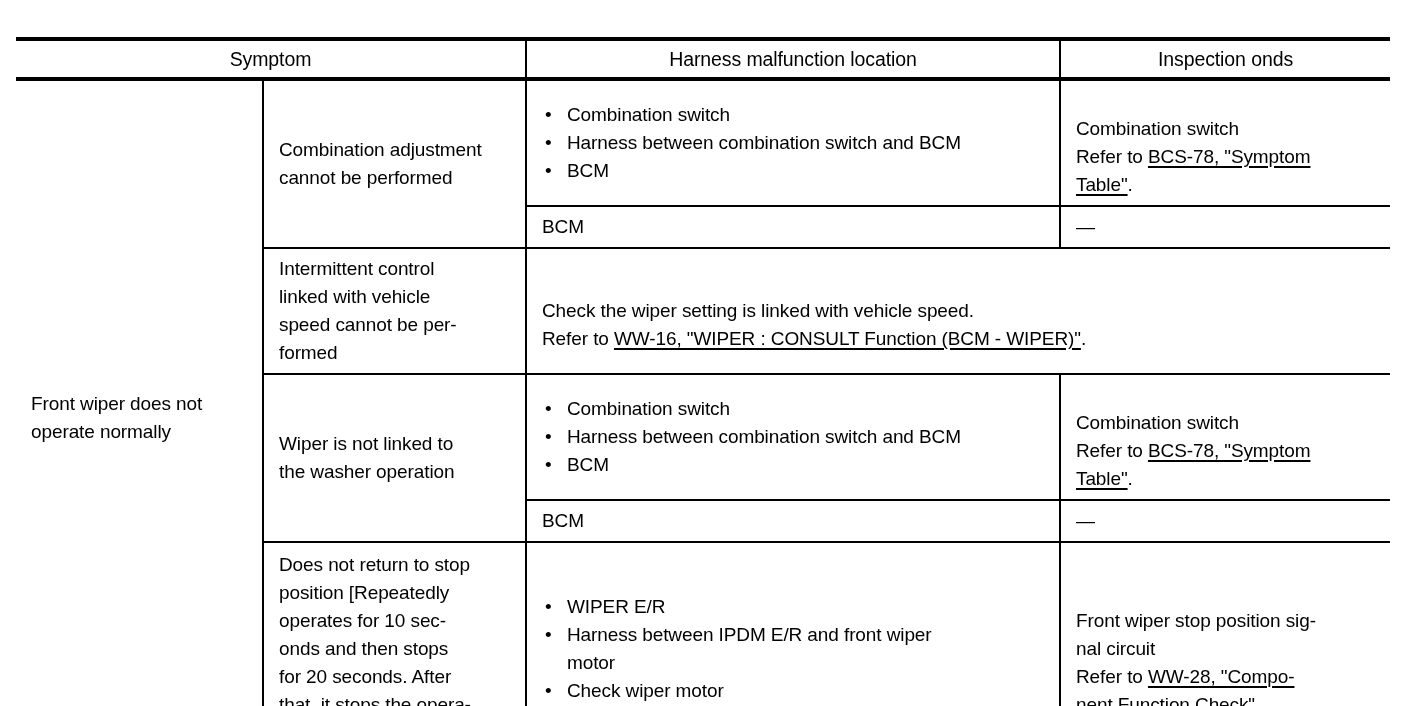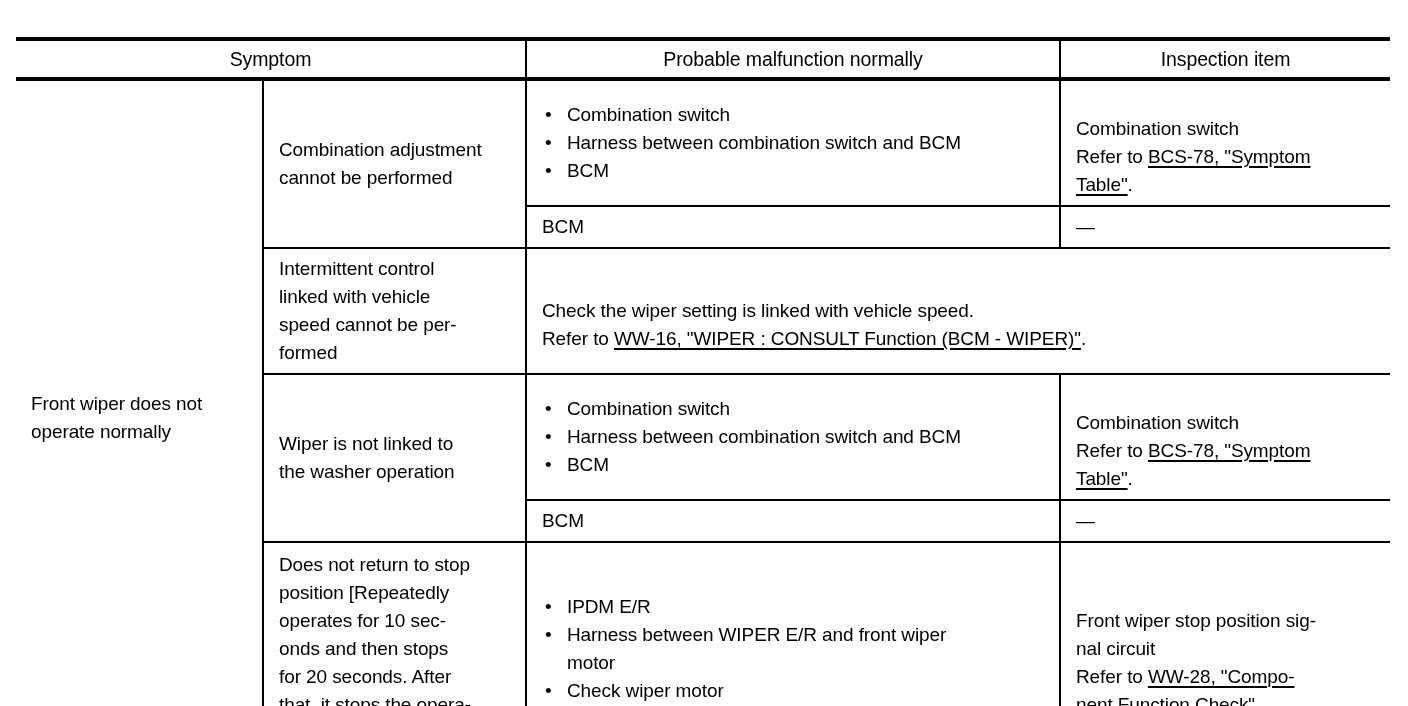--- a/index.html
+++ b/index.html
@@ -91,22 +91,22 @@
     <colgroup>
       <col style="width:247px">
       <col style="width:263px">
       <col style="width:534px">
       <col style="width:330px">
     </colgroup>
 
     <tbody>
         <tr class="h-hdr">
       <th colspan="2" class="edge-l">Symptom</th>
-      <th>Probable malfunction normally</th>
-      <th class="edge-r">Inspection item</th>
+      <th>Harness malfunction location</th>
+      <th class="edge-r">Inspection onds</th>
     </tr>
 
     <tr class="h-r1">
       <td rowspan="6" class="edge-l">
         <span class="rich">Front wiper does not
 operate normally</span>
       </td>
       <td rowspan="2">
         <span class="rich">Combination adjustment
 cannot be performed</span>
@@ -178,22 +178,22 @@
         <span class="rich">Does not return to stop
 position [Repeatedly
 operates for 10 sec-
 onds and then stops
 for 20 seconds. After
 that, it stops the opera-
 tion. (Fail-safe)]</span>
       </td>
       <td>
         <ul class="bullets">
-              <li>IPDM E/R</li>
-              <li>Harness between WIPER E/R and front wiper
+              <li>WIPER E/R</li>
+              <li>Harness between IPDM E/R and front wiper
 motor</li>
               <li>Check wiper motor</li>
             </ul>
       </td>
       <td class="edge-r">
         <div class="rich">
           <span>Front wiper stop position sig-
 nal circuit
 Refer to </span><span class="link">WW-28, "Compo-
 nent Function Check"</span><span>.</span>

